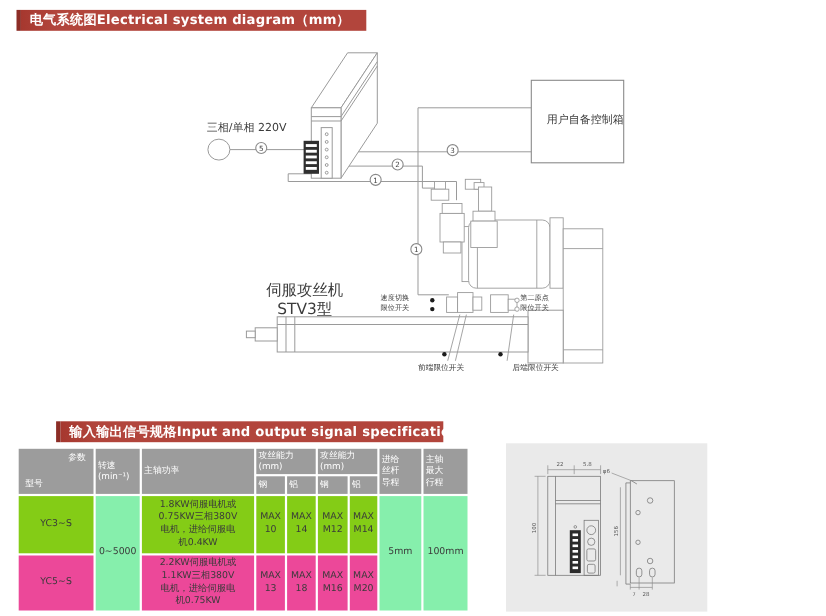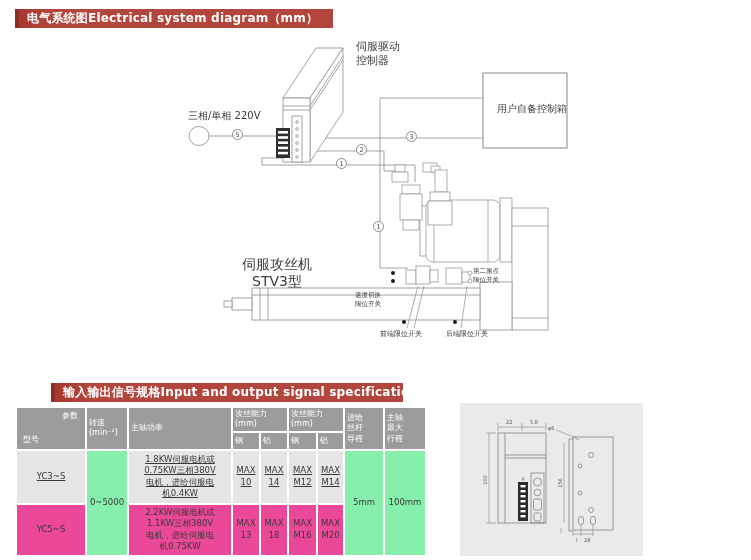--- a/index.html
+++ b/index.html
@@ -18,44 +18,44 @@
   #bar1 { left:15px; top:9px; width:318px; }
   #bar2 { left:15px; top:383px; width:352px;margin-left:36px; }
 
   .diagram { position:absolute; left:180px; top:30px; width:400px; height:350px; }
   .diagram svg { position:absolute; left:0; top:0; }
   .lbl { position:absolute; color:#3b3b3b; white-space:pre-line; }
   .lbl-driver { left:176px; top:10px; width:70px; font-size:11px; line-height:1.25; font-weight:500; }
   .lbl-power  { left:8px;  top:79px; width:100px; font-size:10px; }
   .lbl-cbox   { left:303px; top:72px; width:84px; font-size:10px; text-align:right; font-weight:500; }
   .lbl-machine{ left:42px; top:226px; width:110px; font-size:14px; line-height:1.2; text-align:center; font-weight:500; }
-  .lbl-speedsw{ left:166px; top:237px; width:44px; font-size:6.5px; line-height:1.35; text-align:center;margin-top:24px; }
+  .lbl-speedsw{ left:166px; top:237px; width:44px; font-size:6.5px; line-height:1.35; text-align:left; }
   .lbl-origin { left:293px; top:237px; width:46px; font-size:6.5px; line-height:1.35; text-align:left; }
   .lbl-front  { left:190px; top:299px; width:62px; font-size:7px; text-align:center; }
-  .lbl-rear   { left:266px; top:299px; width:62px; font-size:7px; text-align:left; }
+  .lbl-rear   { left:266px; top:299px; width:62px; font-size:7px; text-align:right; }
 
   .wnum {
     position:absolute; width:11px; height:11px; border:1px solid #8a8a8a; border-radius:50%;
     background:#fff; font-size:6.5px; line-height:10px; text-align:center; color:#444;
   }
 
   table.spec {
     position:absolute; left:15px; top:406px;
     border-collapse:separate; border-spacing:2px; table-layout:fixed;
   }
   table.spec th, table.spec td { overflow:hidden; }
   table.spec th {
     background:#9c9c9c; color:#fff; font-size:8px; font-weight:normal;
     text-align:left; vertical-align:middle; padding:1px 2px; white-space:pre-line; line-height:1.3;
   }
   table.spec td {
     font-size:8.5px; color:#3a3a3a; text-align:center; vertical-align:middle;
     white-space:pre-line; line-height:1.35; padding:2px;
   }
-  td.cell-l1 { background:#e5e5e5;text-decoration:underline; }
+  td.cell-l1 { background:#84cc16; }
   td.cell-l2 { background:#ec4899; }
   td.cell-span { background:#86efac; }
   td.power-cell { text-align:left; font-size:7.5px; padding:2px 5px; line-height:1.4; }
   th.corner {
     position:relative;
     background:linear-gradient(to top right,#9c9c9c 48.8%,#ffffff 49.2%,#ffffff 50.8%,#9c9c9c 51.2%);
   }
   th.corner .c-top { position:absolute; top:3px; right:7px; }
   th.corner .c-bot { position:absolute; bottom:3px; left:6px; }
 
@@ -160,22 +160,20 @@
         <circle cx="224" cy="292" r="2"></circle>
         <circle cx="275" cy="292" r="2"></circle>
       </g>
       <g stroke="#999" stroke-width="0.8">
         <line x1="238" y1="256" x2="227" y2="298"></line>
         <line x1="244" y1="256" x2="234" y2="298"></line>
         <line x1="287" y1="256" x2="281" y2="298"></line>
       </g>
     </svg>
 
-    <div class="lbl lbl-driver">伺服驱动
-控制器</div>
     <div class="lbl lbl-power">三相/单相 220V</div>
     <div class="lbl lbl-cbox">用户自备控制箱</div>
     <div class="lbl lbl-machine">伺服攻丝机
 STV3型</div>
     <div class="lbl lbl-speedsw">速度切换
 限位开关</div>
     <div class="lbl lbl-origin">第二原点
 限位开关</div>
     <div class="lbl lbl-front">前端限位开关</div>
     <div class="lbl lbl-rear">后端限位开关</div>

